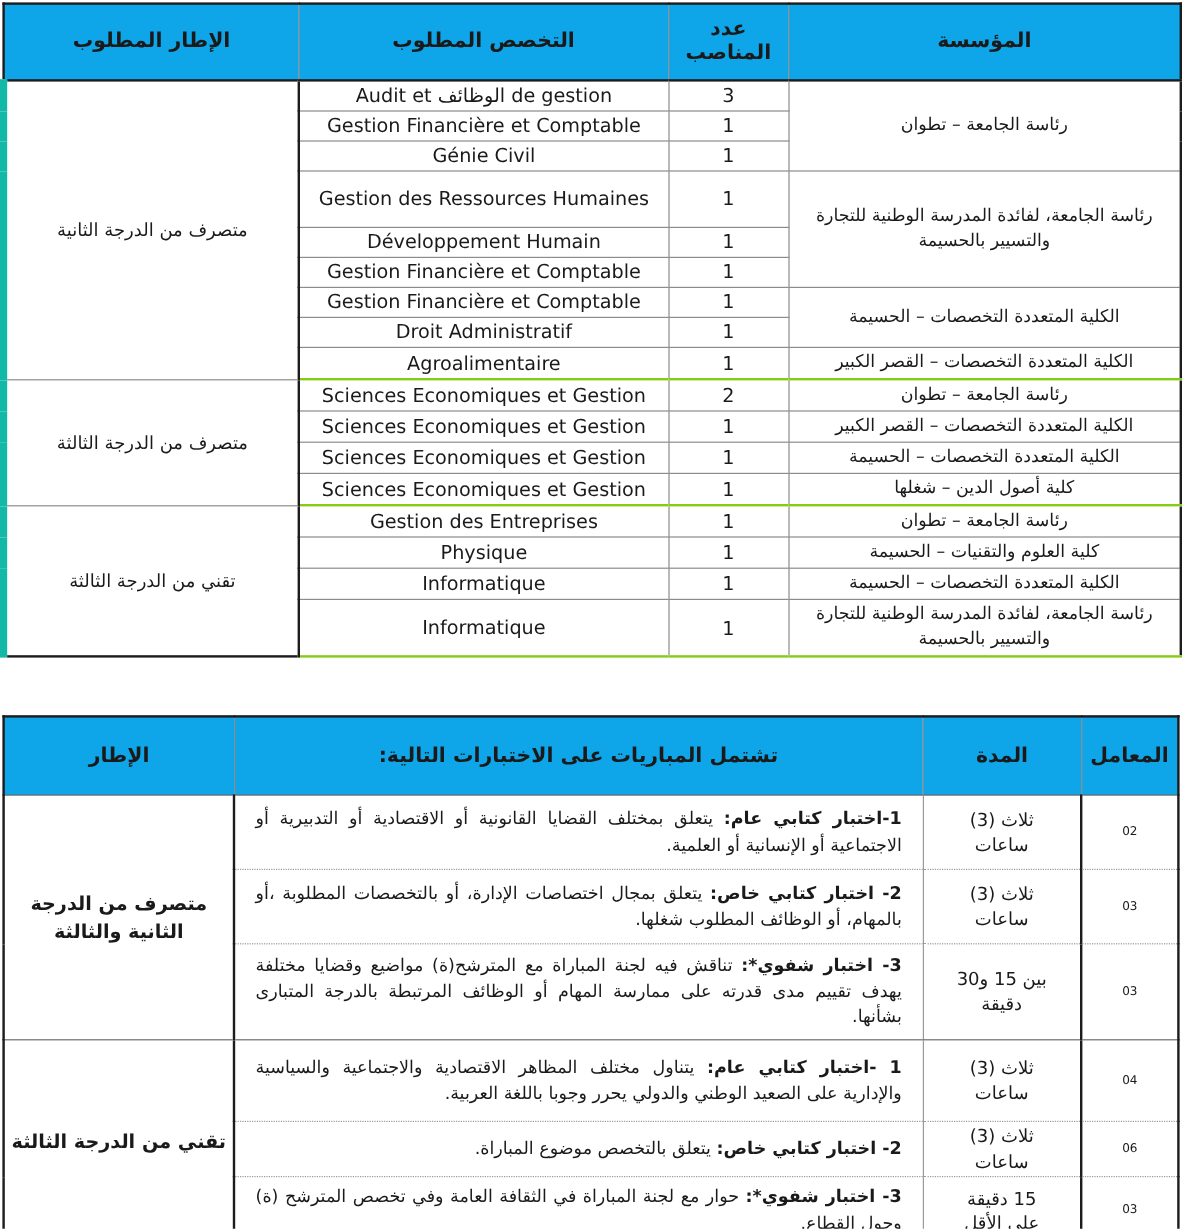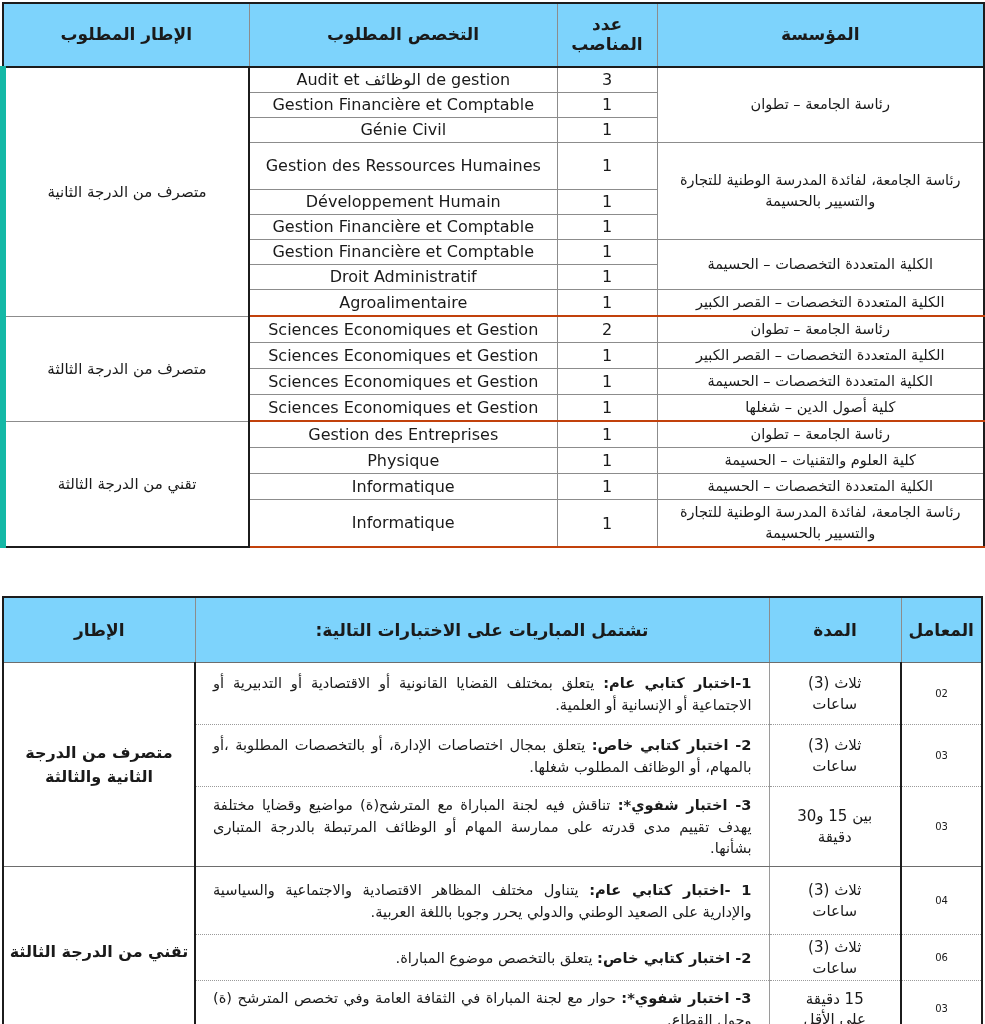--- a/index.html
+++ b/index.html
@@ -32,21 +32,21 @@
   }
   table.grid td, table.grid th {
     border: 1px solid #8c8c8c;
     padding: 2px 4px;
     vertical-align: middle;
     text-align: center;
     font-weight: normal;
     background: #fff;
   }
   table.grid th {
-    background: #7dd3fc;
+    background: #0ea5e9;
     font-weight: bold;
   }
 
   
   table.grid {
     border: 2px solid #1c1c1c;
   }
 
   
   #table-positions {
@@ -82,21 +82,21 @@
   }
   #table-positions td.count-cell {
     font-size: 16px;
     font-family: "DejaVu Sans", "Liberation Sans", sans-serif;
   }
   #table-positions td.spec-cell {
     font-size: 16px;
     line-height: 1.25;
     direction: ltr;
   }
-  #table-positions tr.sep-strong > td { border-bottom: 2px solid #c2410c; margin-top: 23px; }
+  #table-positions tr.sep-strong > td { border-bottom: 2px solid #84cc16; margin-top: 23px; }
 
   
   #table-exams {
     position: absolute;
     left: 2px;
     top: 596px;
     width: 979px;
   }
   #table-exams col.c2-frame { width: 192px; }
   #table-exams col.c2-tests { width: 574px; }

